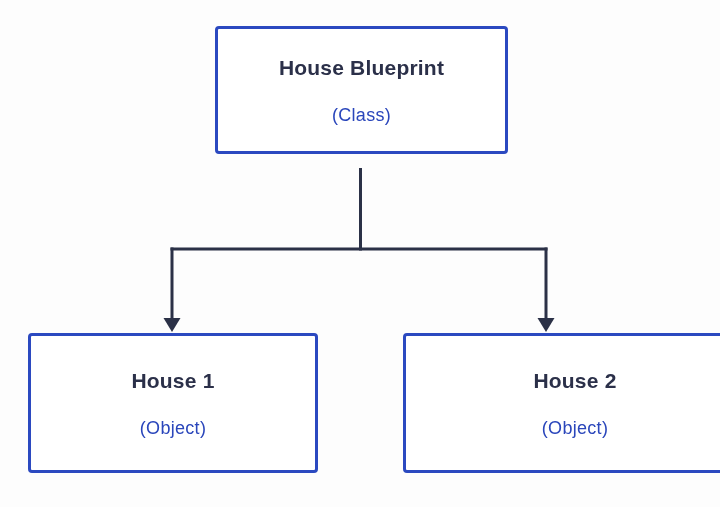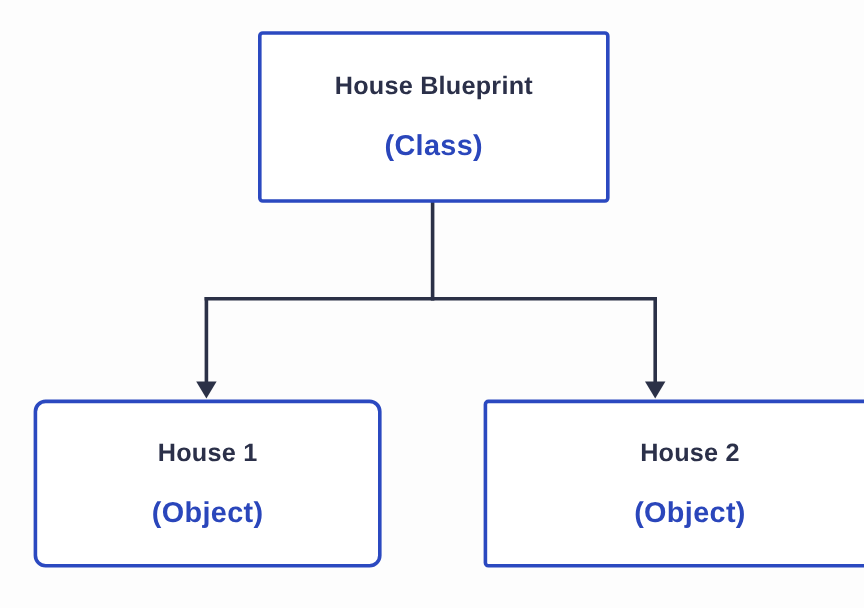--- a/index.html
+++ b/index.html
@@ -40,34 +40,34 @@
     background:var(--box-fill);
     border:3px solid var(--box-border);
     border-radius:4px;
     display:flex;
     flex-direction:column;
     align-items:center;
     justify-content:center;
     gap:28px;
     text-align:center;
   }
-  .node-root{left:215px;top:26px;width:293px;height:143px;}
-  .node-child1{left:28px;top:333px;width:290px;height:140px;border-radius:10px;}
+  .node-root{left:215px;top:26px;width:293px;height:128px;}
+  .node-child1{left:28px;top:333px;width:290px;height:140px;}
   .node-child2{left:403px;top:333px;width:344px;height:140px;}
   .node-title{
     color:var(--title-text);
     font-size:21px;
     font-weight:600;
     letter-spacing:0.2px;
     line-height:1;
   }
   .node-subtitle{
     color:var(--subtitle-text);
-    font-size:24px;
-    font-weight:700;
+    font-size:18px;
+    font-weight:400;
     letter-spacing:0.3px;
     line-height:1;
   }
 </style>
 </head>
 <body>
 
 <div class="canvas">
 
   <svg class="connector-svg" viewBox="0 0 720 507" xmlns="http://www.w3.org/2000/svg">

